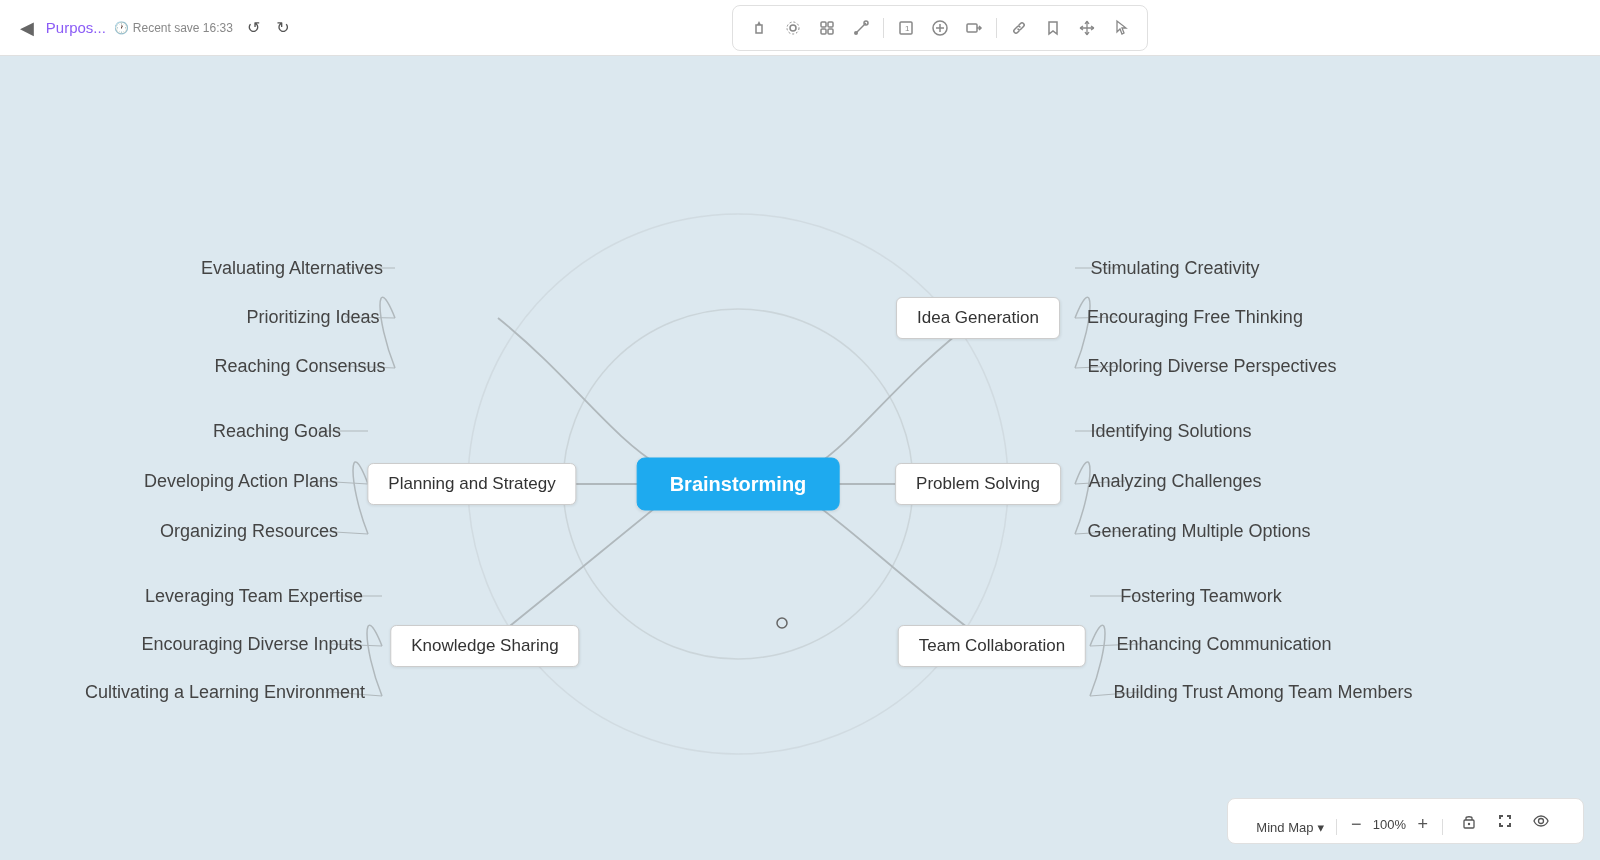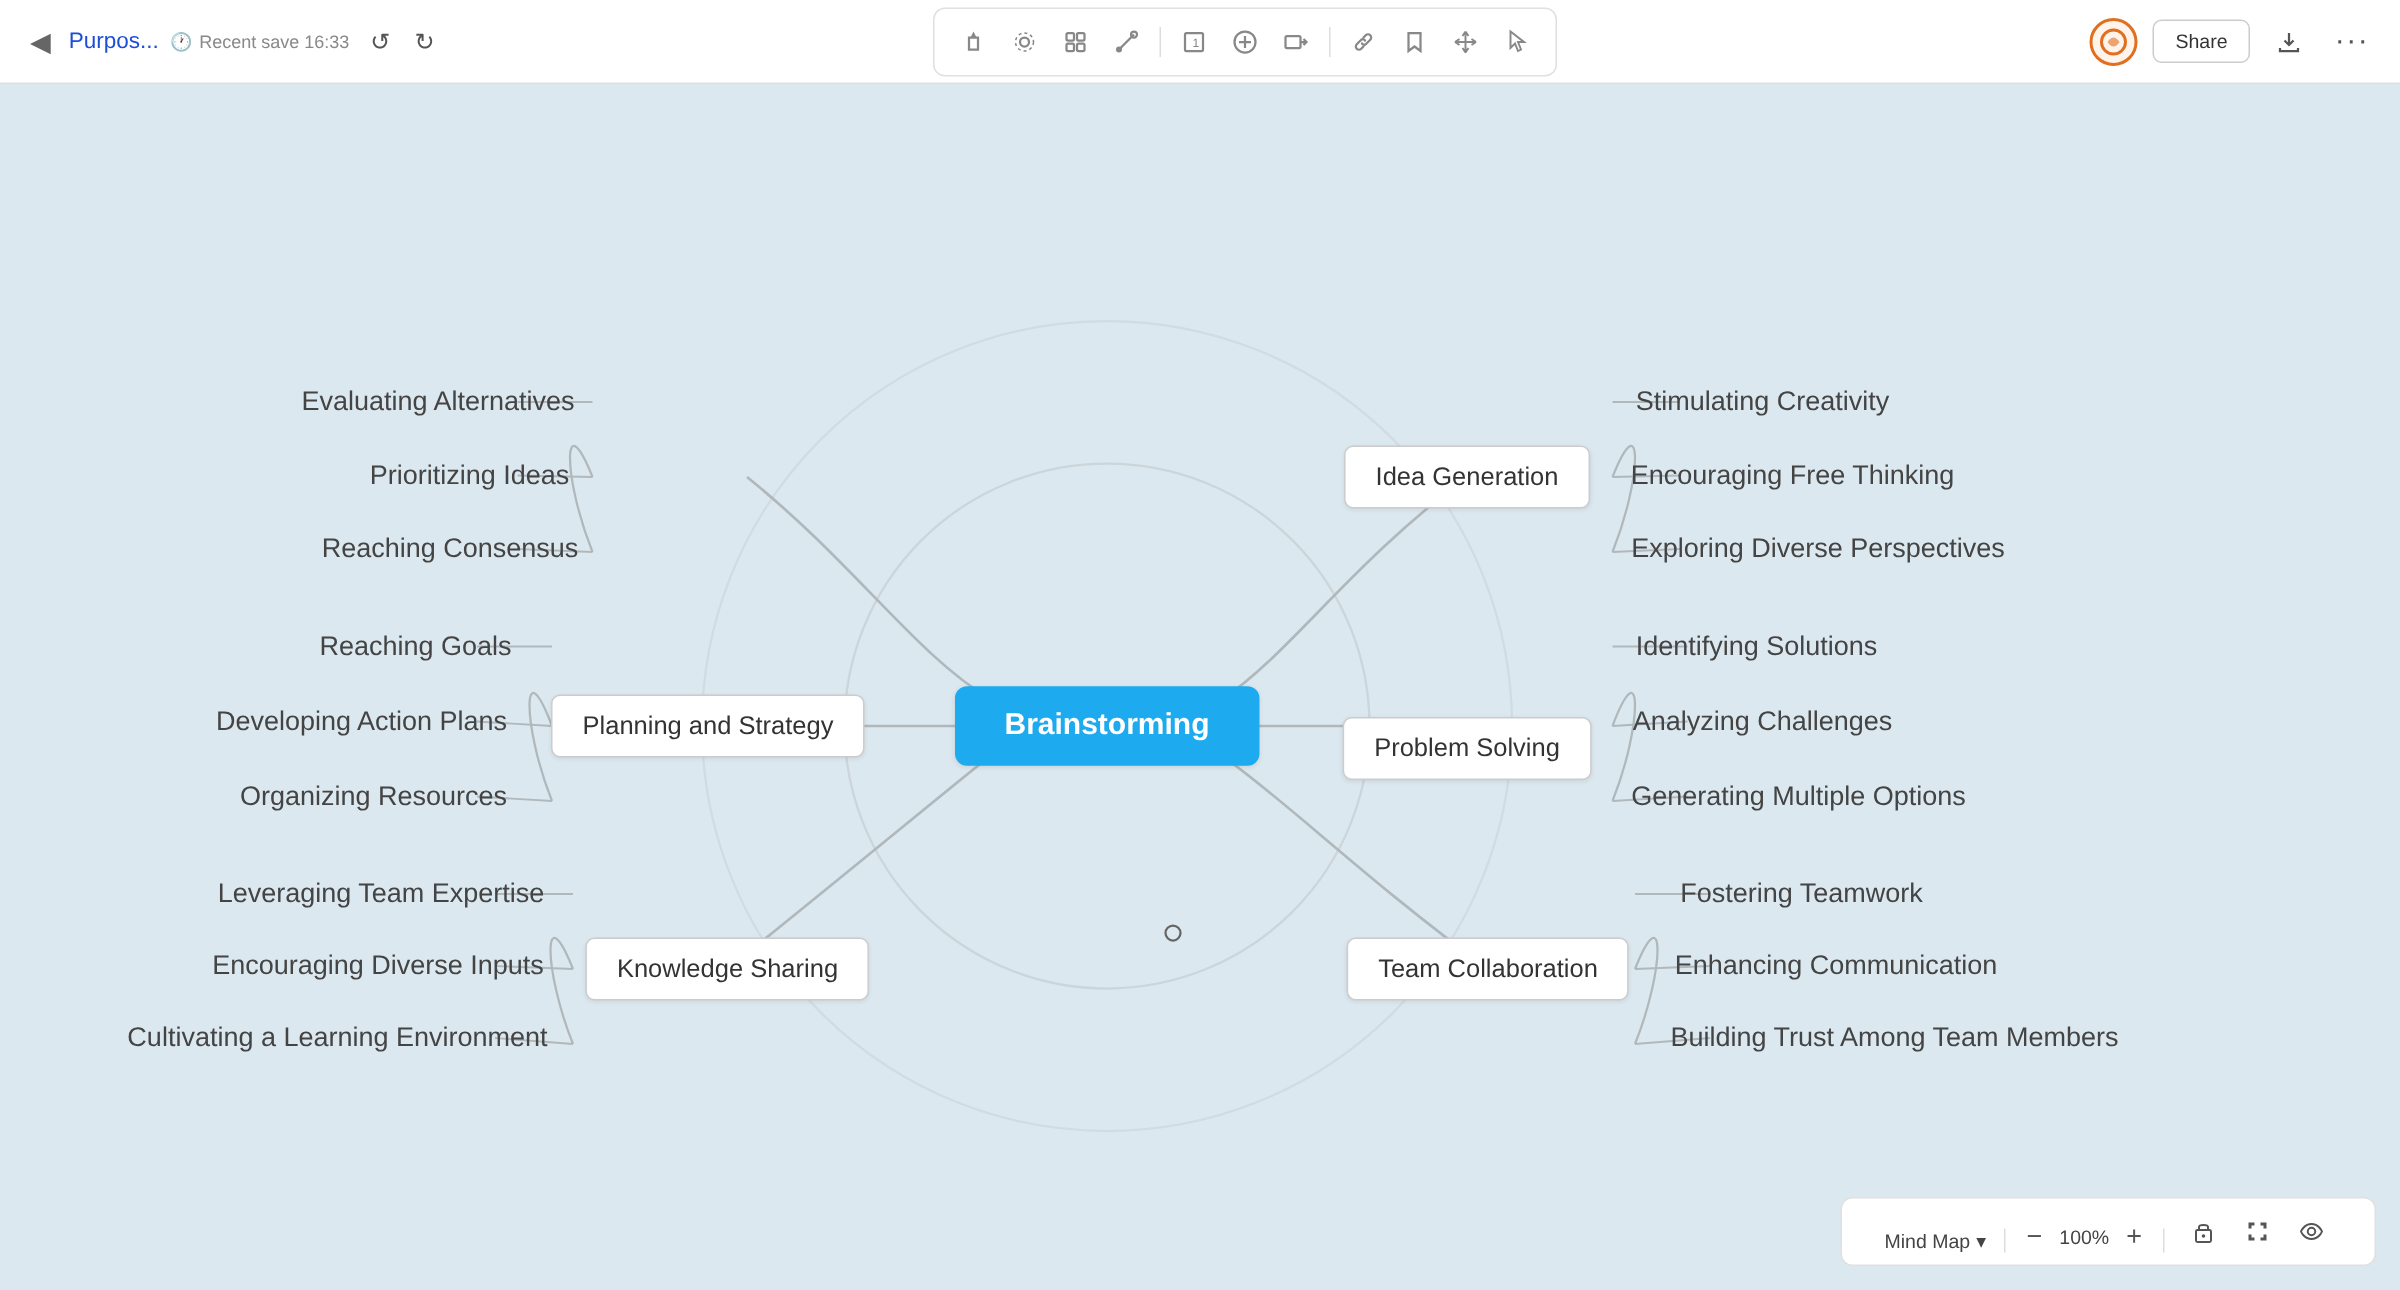--- a/index.html
+++ b/index.html
@@ -32,21 +32,21 @@
     }
     .topbar-back {
       color: #666;
       font-size: 18px;
       cursor: pointer;
       padding: 4px;
     }
     .topbar-title {
       font-size: 15px;
       font-weight: 500;
-      color: #1d4ed8;
+      color: #8b5cf6;
     }
     .topbar-save {
       font-size: 12px;
       color: #888;
       display: flex;
       align-items: center;
       gap: 4px;
     }
     .topbar-undo-redo {
       display: flex;
@@ -319,38 +319,20 @@
       </div>
       <div class="toolbar-icon">
         <svg width="18" height="18" viewBox="0 0 18 18" fill="none">
           <path d="M5 2L5 13L8 10L10 15L12 14L10 9L14 9L5 2Z" stroke="#888" stroke-width="1.3" fill="none"></path>
           <path d="M5 2L5 2" stroke-linecap="round"></path>
         </svg>
       </div>
     </div>
   </div>
 
-  <div class="topbar-right">
-    <div class="brand-logo">
-      <svg width="20" height="20" viewBox="0 0 20 20">
-        <circle cx="10" cy="10" r="8" fill="none" stroke="#e07020" stroke-width="2"></circle>
-        <path d="M6 10 Q10 4 14 10 Q10 16 6 10Z" fill="#e07020" opacity="0.6"></path>
-      </svg>
-    </div>
-    <button class="share-btn">Share</button>
-    <div class="topbar-action">
-      <svg width="18" height="18" viewBox="0 0 18 18" fill="none">
-        <path d="M3 13V15H15V13" stroke="#555" stroke-width="1.5"></path>
-        <path d="M9 3V11M6 8L9 11L12 8" stroke="#555" stroke-width="1.5"></path>
-      </svg>
-    </div>
-    <div class="topbar-action">
-      <span style="font-size:20px;color:#555;letter-spacing:1px">···</span>
-    </div>
-  </div>
 </div>
 
 <div class="canvas">
 
   <svg class="mindmap-svg" xmlns="http://www.w3.org/2000/svg">
 
     <circle cx="738" cy="428" r="175" fill="none" stroke="#c0c8cc" stroke-width="1.5" opacity="0.6"></circle>
     <circle cx="738" cy="428" r="270" fill="none" stroke="#c0c8cc" stroke-width="1.5" opacity="0.4"></circle>
 
     <path d="M 660 410 C 610 380 570 320 498 262" fill="none" stroke="#b0b8bc" stroke-width="1.8"></path>
@@ -411,21 +393,21 @@
   <div class="leaf" style="left:1195px;top:261px;">Encouraging Free Thinking</div>
   <div class="leaf" style="left:1212px;top:310px;">Exploring Diverse Perspectives</div>
 
   <div class="node" style="left:472px;top:428px;">
     <div class="node-box">Planning and Strategy</div>
   </div>
   <div class="leaf" style="left:277px;top:375px;">Reaching Goals</div>
   <div class="leaf" style="left:241px;top:425px;">Developing Action Plans</div>
   <div class="leaf" style="left:249px;top:475px;">Organizing Resources</div>
 
-  <div class="node" style="left:978px;top:443px;">
+  <div class="node" style="left:978px;top:428px;">
     <div class="node-box">Problem Solving</div>
   </div>
   <div class="leaf" style="left:1171px;top:375px;">Identifying Solutions</div>
   <div class="leaf" style="left:1175px;top:425px;">Analyzing Challenges</div>
   <div class="leaf" style="left:1199px;top:475px;">Generating Multiple Options</div>
 
   <div class="node" style="left:485px;top:590px;">
     <div class="node-box">Knowledge Sharing</div>
   </div>
   <div class="leaf" style="left:254px;top:540px;">Leveraging Team Expertise</div>

